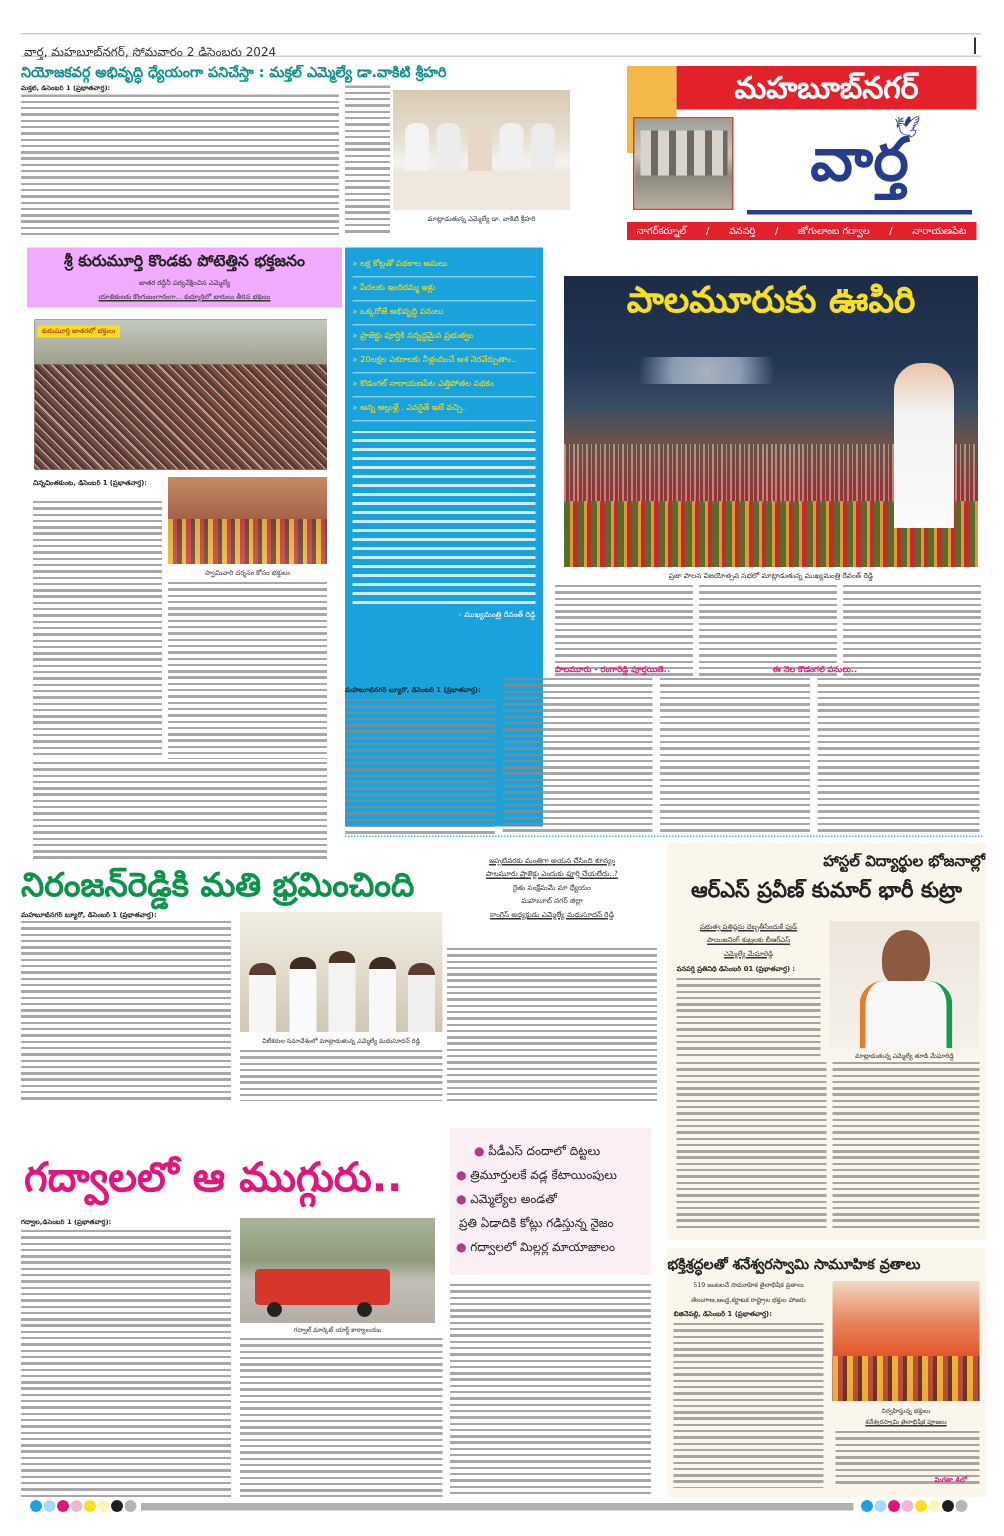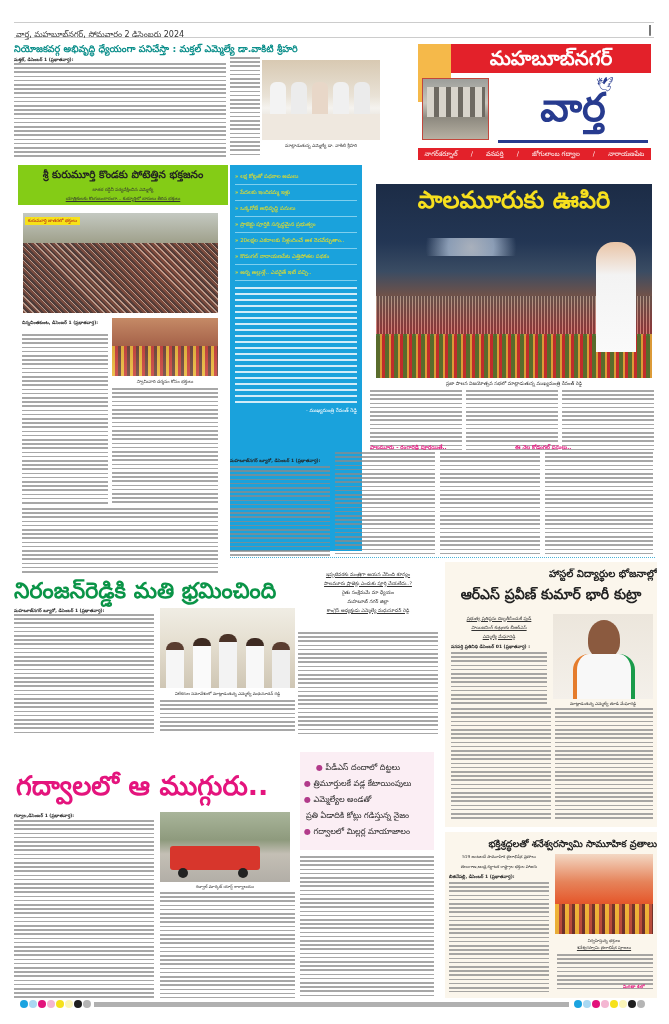--- a/index.html
+++ b/index.html
@@ -49,21 +49,21 @@
     <span>నాగర్‌కర్నూల్</span>
       <span>/</span>
     <span>వనపర్తి</span>
       <span>/</span>
     <span>జోగులాంబ గద్వాల</span>
       <span>/</span>
     <span>నారాయణపేట</span>
   </div>
 </div>
 
-<div class="abs" style="left:18px;top:165px;width:210px;height:40px;background:#84cc16;">
+<div class="abs" style="left:18px;top:165px;width:210px;height:40px;background:#f0abfc;">
   <div class="hl" style="text-align:center;font-size:10.5px;color:#222;padding-top:3px;">శ్రీ కురుమూర్తి కొండకు పోటెత్తిన భక్తజనం</div>
   <div class="cap" style="margin-top:4px;font-size:4.5px;">జాతర రద్దీనీ పర్యవేక్షించిన ఎమ్మెల్యే</div>
   <div class="cap" style="margin-top:3px;font-size:4.5px;text-decoration:underline;">యాత్రికులకు కొంగుబంగారంగా... కుర్మూర్తిలో బారులు తీరిన భక్తులు</div>
 </div>
 <div class="abs photo" style="left:23px;top:213px;width:195px;height:100px;background:radial-gradient(circle at 70% 60%,#a5523e 0,#734a3e 30%,#5b4b4b 60%),linear-gradient(180deg,#b9c2b5 0%,#8f7c6d 40%,#6a3e34 100%);">
   <div style="position:absolute;left:0;top:0;width:195px;height:30px;background:linear-gradient(180deg,#c4c9c1 0%,#9fa08b 100%);"></div>
   <div style="position:absolute;left:0;top:30px;width:195px;height:70px;background:repeating-linear-gradient(45deg,#7b4a3c 0,#7b4a3c 2px,#c9a796 2px,#c9a796 3px,#4d3a37 3px,#4d3a37 5px);opacity:.85"></div>
   <div style="position:absolute;left:2px;top:4px;background:#f6e11a;color:#b0121b;font-size:4.5px;padding:1px 3px;">కురుమూర్తి జాతరలో భక్తులు</div>
 </div>
 <div class="abs txt" style="left:22px;top:320px;width:86px;font-weight:bold;color:#222;white-space:normal;">చిన్నచింతకుంట, డిసెంబర్ 1 (ప్రభాతవార్త):</div>
@@ -166,21 +166,21 @@
 <div class="abs" style="left:300px;top:752px;width:134px;height:98px;background:#fbeef4;padding:8px 4px;font-size:8px;line-height:16px;color:#222;">
   <div style="white-space:nowrap;overflow:hidden;margin-left:12px;"><span style="color:#b23a8a;">●</span> <span>పీడీఎస్ దందాలో దిట్టలు</span></div>
   <div style="white-space:nowrap;overflow:hidden;"><span style="color:#b23a8a;">●</span> <span>త్రిమూర్తులకే వడ్ల కేటాయింపులు</span></div>
   <div style="white-space:nowrap;overflow:hidden;"><span style="color:#b23a8a;">●</span> <span>ఎమ్మెల్యేల అండతో</span></div>
   <div style="white-space:nowrap;overflow:hidden;padding-left:2px;"><span>ప్రతి ఏడాదికి కోట్లు గడిస్తున్న నైజం</span></div>
   <div style="white-space:nowrap;overflow:hidden;"><span style="color:#b23a8a;">●</span> <span>గద్వాలలో మిల్లర్ల మాయాజాలం</span></div>
 </div>
 <div class="abs txtlines" style="left:300px;top:856px;width:134px;height:142px;"></div>
 
 <div class="abs" style="left:445px;top:832px;width:212px;height:166px;background:#fbf6ec;">
-  <div class="hl" style="text-align:right;font-size:9.5px;margin-top:6px;color:#222;">భక్తిశ్రద్ధలతో శనేశ్వరస్వామి సామూహిక వ్రతాలు</div>
+  <div class="hl" style="text-align:left;font-size:9.5px;margin-top:6px;color:#222;">భక్తిశ్రద్ధలతో శనేశ్వరస్వామి సామూహిక వ్రతాలు</div>
   <div class="cap" style="position:absolute;left:4px;top:22px;width:100px;font-size:4.2px;">519 జంటలచే సామూహిక తైలాభిషేక వ్రతాలు</div>
   <div class="cap" style="position:absolute;left:4px;top:32px;width:100px;font-size:4.2px;">తెలంగాణ,ఆంధ్ర,కర్ణాటక రాష్ట్రాల భక్తుల హాజరు</div>
   <div class="txt" style="position:absolute;left:4px;top:42px;width:100px;font-weight:bold;color:#222;">బిజినేపల్లి, డిసెంబర్ 1 (ప్రభాతవార్త):</div>
   <div class="txtlines" style="position:absolute;left:4px;top:50px;width:100px;height:110px;"></div>
   <div class="photo" style="position:absolute;left:110px;top:22px;width:98px;height:80px;background:linear-gradient(180deg,#f3d8c4 0%,#e6835a 35%,#e55a2e 60%,#b8392c 100%);">
     <div style="position:absolute;left:0;top:50px;width:98px;height:30px;background:repeating-linear-gradient(90deg,#f4c93a 0,#f4c93a 4px,#b64f3e 4px,#b64f3e 7px,#5a2e2a 7px,#5a2e2a 10px);opacity:.8"></div>
   </div>
   <div class="cap" style="position:absolute;left:110px;top:106px;width:98px;font-size:4.2px;">నిర్వహిస్తున్న భక్తులు</div>
   <div class="cap" style="position:absolute;left:110px;top:113px;width:98px;font-size:4.2px;text-decoration:underline;">శనేశ్వరస్వామి తైలాభిషేక పూజలు</div>
   <div class="txtlines" style="position:absolute;left:112px;top:122px;width:96px;height:36px;"></div>

